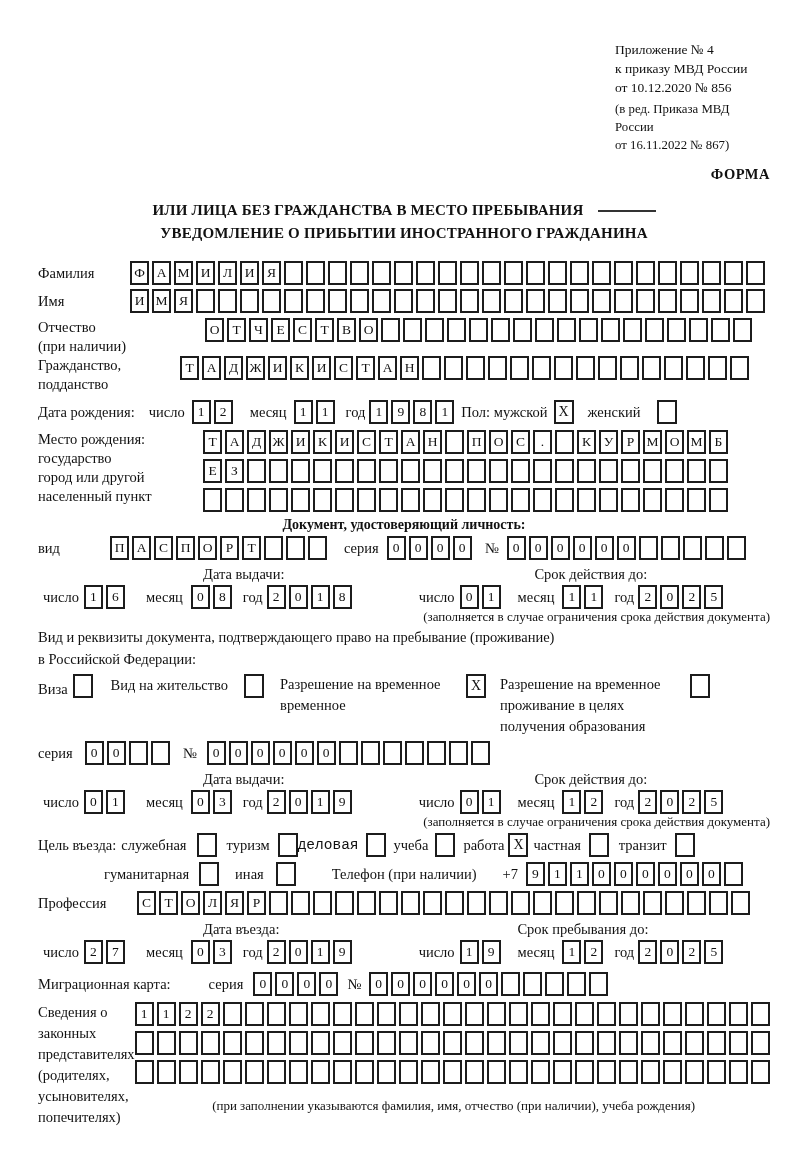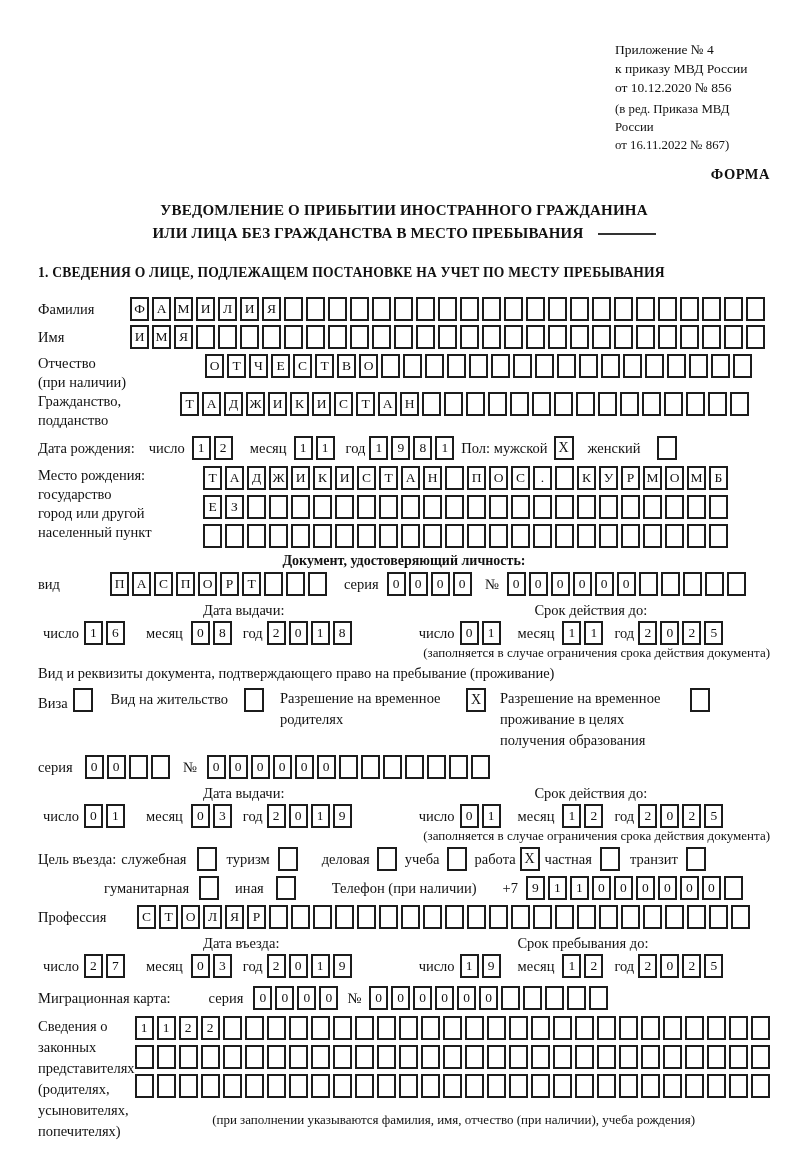--- a/index.html
+++ b/index.html
@@ -43,25 +43,24 @@
     <div>к приказу МВД России</div>
     <div>от 10.12.2020 № 856</div>
   </div>
   <div class="revision">
     <div>(в ред. Приказа МВД России</div>
     <div>от 16.11.2022 № 867)</div>
   </div>
   <div class="forma">ФОРМА</div>
 
   <div class="title">
+    <div><span>ИЛИ ЛИЦА БЕЗ ГРАЖДАНСТВА В МЕСТО ПРЕБЫВАНИЯ</span><span class="uline"></span></div>
     <div>УВЕДОМЛЕНИЕ О ПРИБЫТИИ ИНОСТРАННОГО ГРАЖДАНИНА</div>
-    <div><span>ИЛИ ЛИЦА БЕЗ ГРАЖДАНСТВА В МЕСТО ПРЕБЫВАНИЯ</span><span class="uline"></span></div>
-  </div>
-
-  <div class="section-heading">1. СВЕДЕНИЯ О ЛИЦЕ, ПОДЛЕЖАЩЕМ ПОСТАНОВКЕ НА УЧЕТ ПО МЕСТУ ПРЕБЫВАНИЯ</div>
+  </div>
+
 
   <div class="frow vgap16">
     <span class="lbl" style="width:92px;">Фамилия</span>
     <span class="cells">
         <span class="c">Ф</span>
         <span class="c">А</span>
         <span class="c">М</span>
         <span class="c">И</span>
         <span class="c">Л</span>
         <span class="c">И</span>
@@ -386,29 +385,30 @@
         <span class="c">2</span>
         <span class="c">0</span>
         <span class="c">2</span>
         <span class="c">5</span>
       </span>
   </div>
 
   <div class="note">(заполняется в случае ограничения срока действия документа)</div>
 
   <div class="lbl vgap4">Вид и реквизиты документа, подтверждающего право на пребывание (проживание)</div>
+  <div class="lbl vgap5">в Российской Федерации:</div>
 
   <div class="frow top vgap6">
     <span class="lbl" style="margin-top:7px;">Виза</span>
     <span class="cb" style="margin-left:5px;"></span>
     <span class="lbl" style="margin-left:18px;margin-top:3px;">Вид на жительство</span>
     <span class="cb" style="margin-left:16px;"></span>
     <span class="optcol" style="margin-left:16px;width:178px;">
       <span>Разрешение на временное</span><br>
-      <span>родителях</span>
+      <span>временное</span>
     </span>
     <span class="cb" style="margin-left:8px;">X</span>
     <span class="optcol" style="margin-left:14px;width:182px;">
       <span>Разрешение на временное</span><br>
       <span>проживание в целях</span><br>
       <span>получения образования</span>
     </span>
     <span class="cb" style="margin-left:8px;"></span>
   </div>
 
@@ -481,21 +481,21 @@
   </div>
 
   <div class="note">(заполняется в случае ограничения срока действия документа)</div>
 
   <div class="frow vgap3">
     <span class="lbl">Цель въезда:</span>
     <span class="lbl" style="margin-left:5px;">служебная</span>
     <span class="cb" style="margin-left:10px;"></span>
     <span class="lbl" style="margin-left:10px;">туризм</span>
     <span class="cb" style="margin-left:8px;"></span>
-    <span class="lbl" style="margin-left:24px;">деловая</span>
+    <span class="lbl" style="margin-left:0;font-family:Liberation Mono, monospace;">деловая</span>
     <span class="cb" style="margin-left:7px;"></span>
     <span class="lbl" style="margin-left:8px;">учеба</span>
     <span class="cb" style="margin-left:7px;"></span>
     <span class="lbl" style="margin-left:8px;">работа</span>
     <span class="cb" style="margin-left:4px;">X</span>
     <span class="lbl" style="margin-left:5px;">частная</span>
     <span class="cb" style="margin-left:8px;"></span>
     <span class="lbl" style="margin-left:10px;">транзит</span>
     <span class="cb" style="margin-left:8px;"></span>
   </div>

